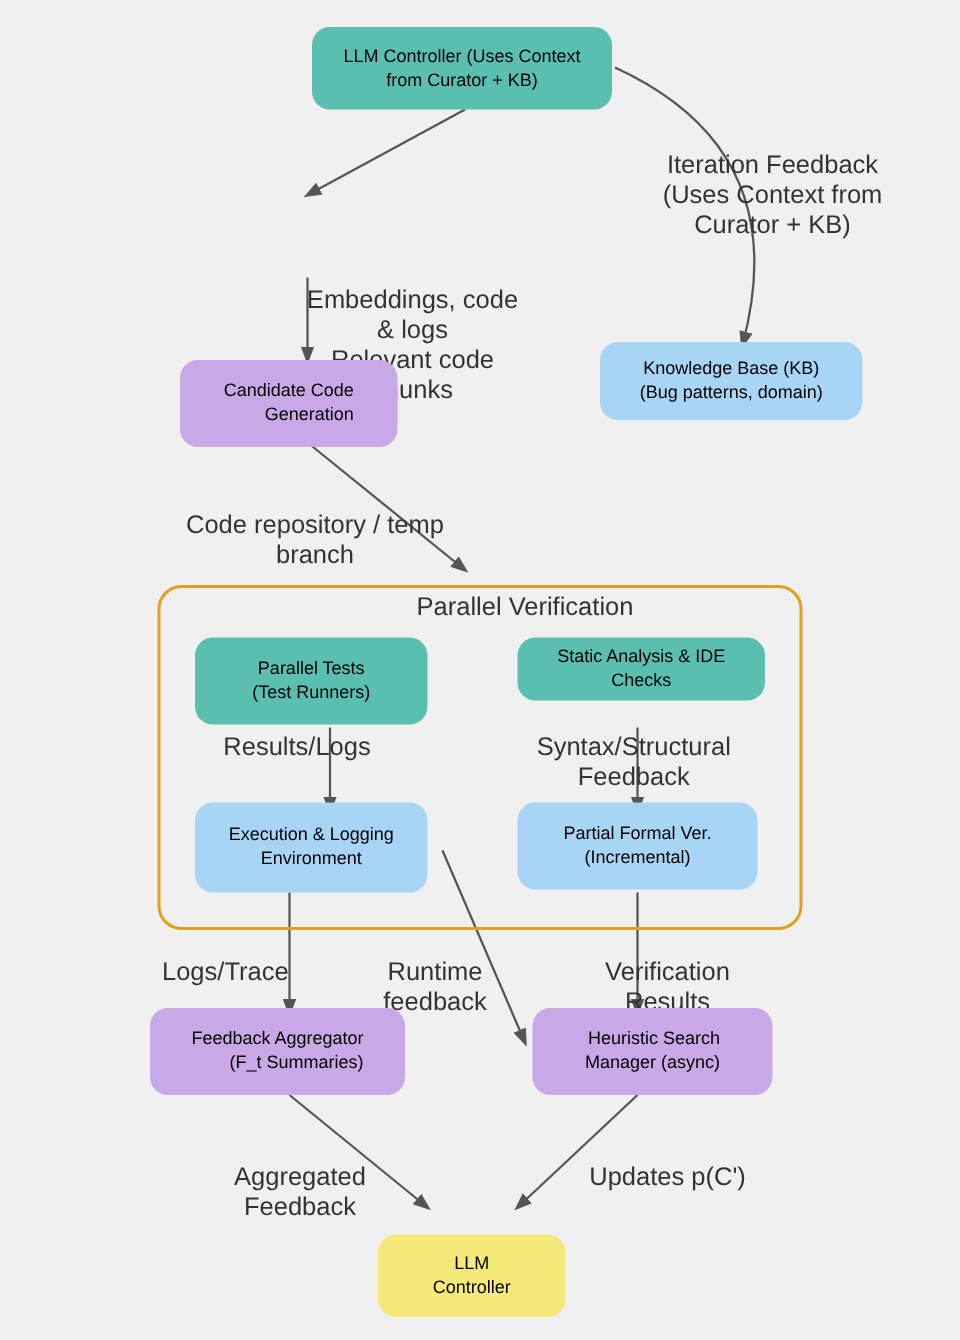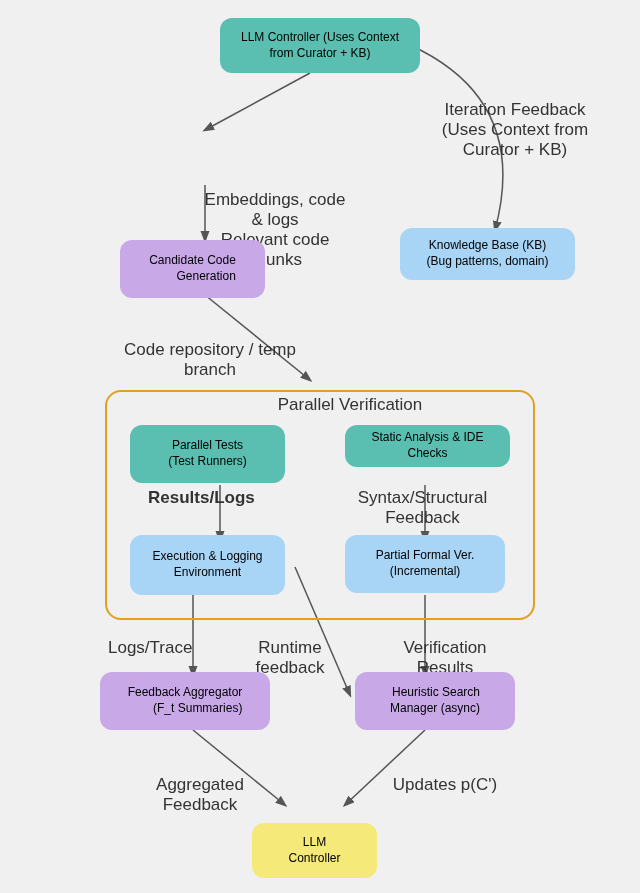--- a/index.html
+++ b/index.html
@@ -96,21 +96,21 @@
 
     <line x1="425" y1="730" x2="345" y2="805" stroke="#555" stroke-width="1.5" marker-end="url(#arrow)"></line>
 
     <defs>
       <marker id="arrow" markerWidth="8" markerHeight="8" refX="6" refY="3" orient="auto">
         <path d="M0,0 L0,6 L8,3 z" fill="#555"></path>
       </marker>
     </defs>
   </svg>
 
-  <div class="node node-teal" style="left:220px; top:18px; width:200px; height:55px;">
+  <div class="node node-teal" style="left:208px; top:18px; width:200px; height:55px;">
     <span>LLM Controller
 (Uses Context from Curator + KB)</span>
   </div>
 
 
   <div class="label-text" style="left:435px; top:100px; width:160px;">
     Iteration Feedback<br>(Uses Context from Curator + KB)
   </div>
 
   <div class="label-text" style="left:200px; top:190px; width:150px;">
@@ -137,21 +137,21 @@
   </div>
 
   <div class="node node-teal" style="left:130px; top:425px; width:155px; height:58px;">
     <span>Parallel Tests<br>(Test Runners)</span>
   </div>
 
   <div class="node node-teal" style="left:345px; top:425px; width:165px; height:42px;padding-left:12px;">
     <span>Static Analysis &amp; IDE<br>Checks</span>
   </div>
 
-  <div class="label-text" style="left:148px; top:488px; width:100px;font-weight:bold;">
+  <div class="label-text" style="left:148px; top:488px; width:100px;">
     Results/Logs
   </div>
 
   <div class="label-text" style="left:345px; top:488px; width:155px;">
     Syntax/Structural Feedback
   </div>
 
   <div class="node node-blue" style="left:130px; top:535px; width:155px; height:60px;">
     <span>Execution &amp; Logging<br>Environment</span>
   </div>

